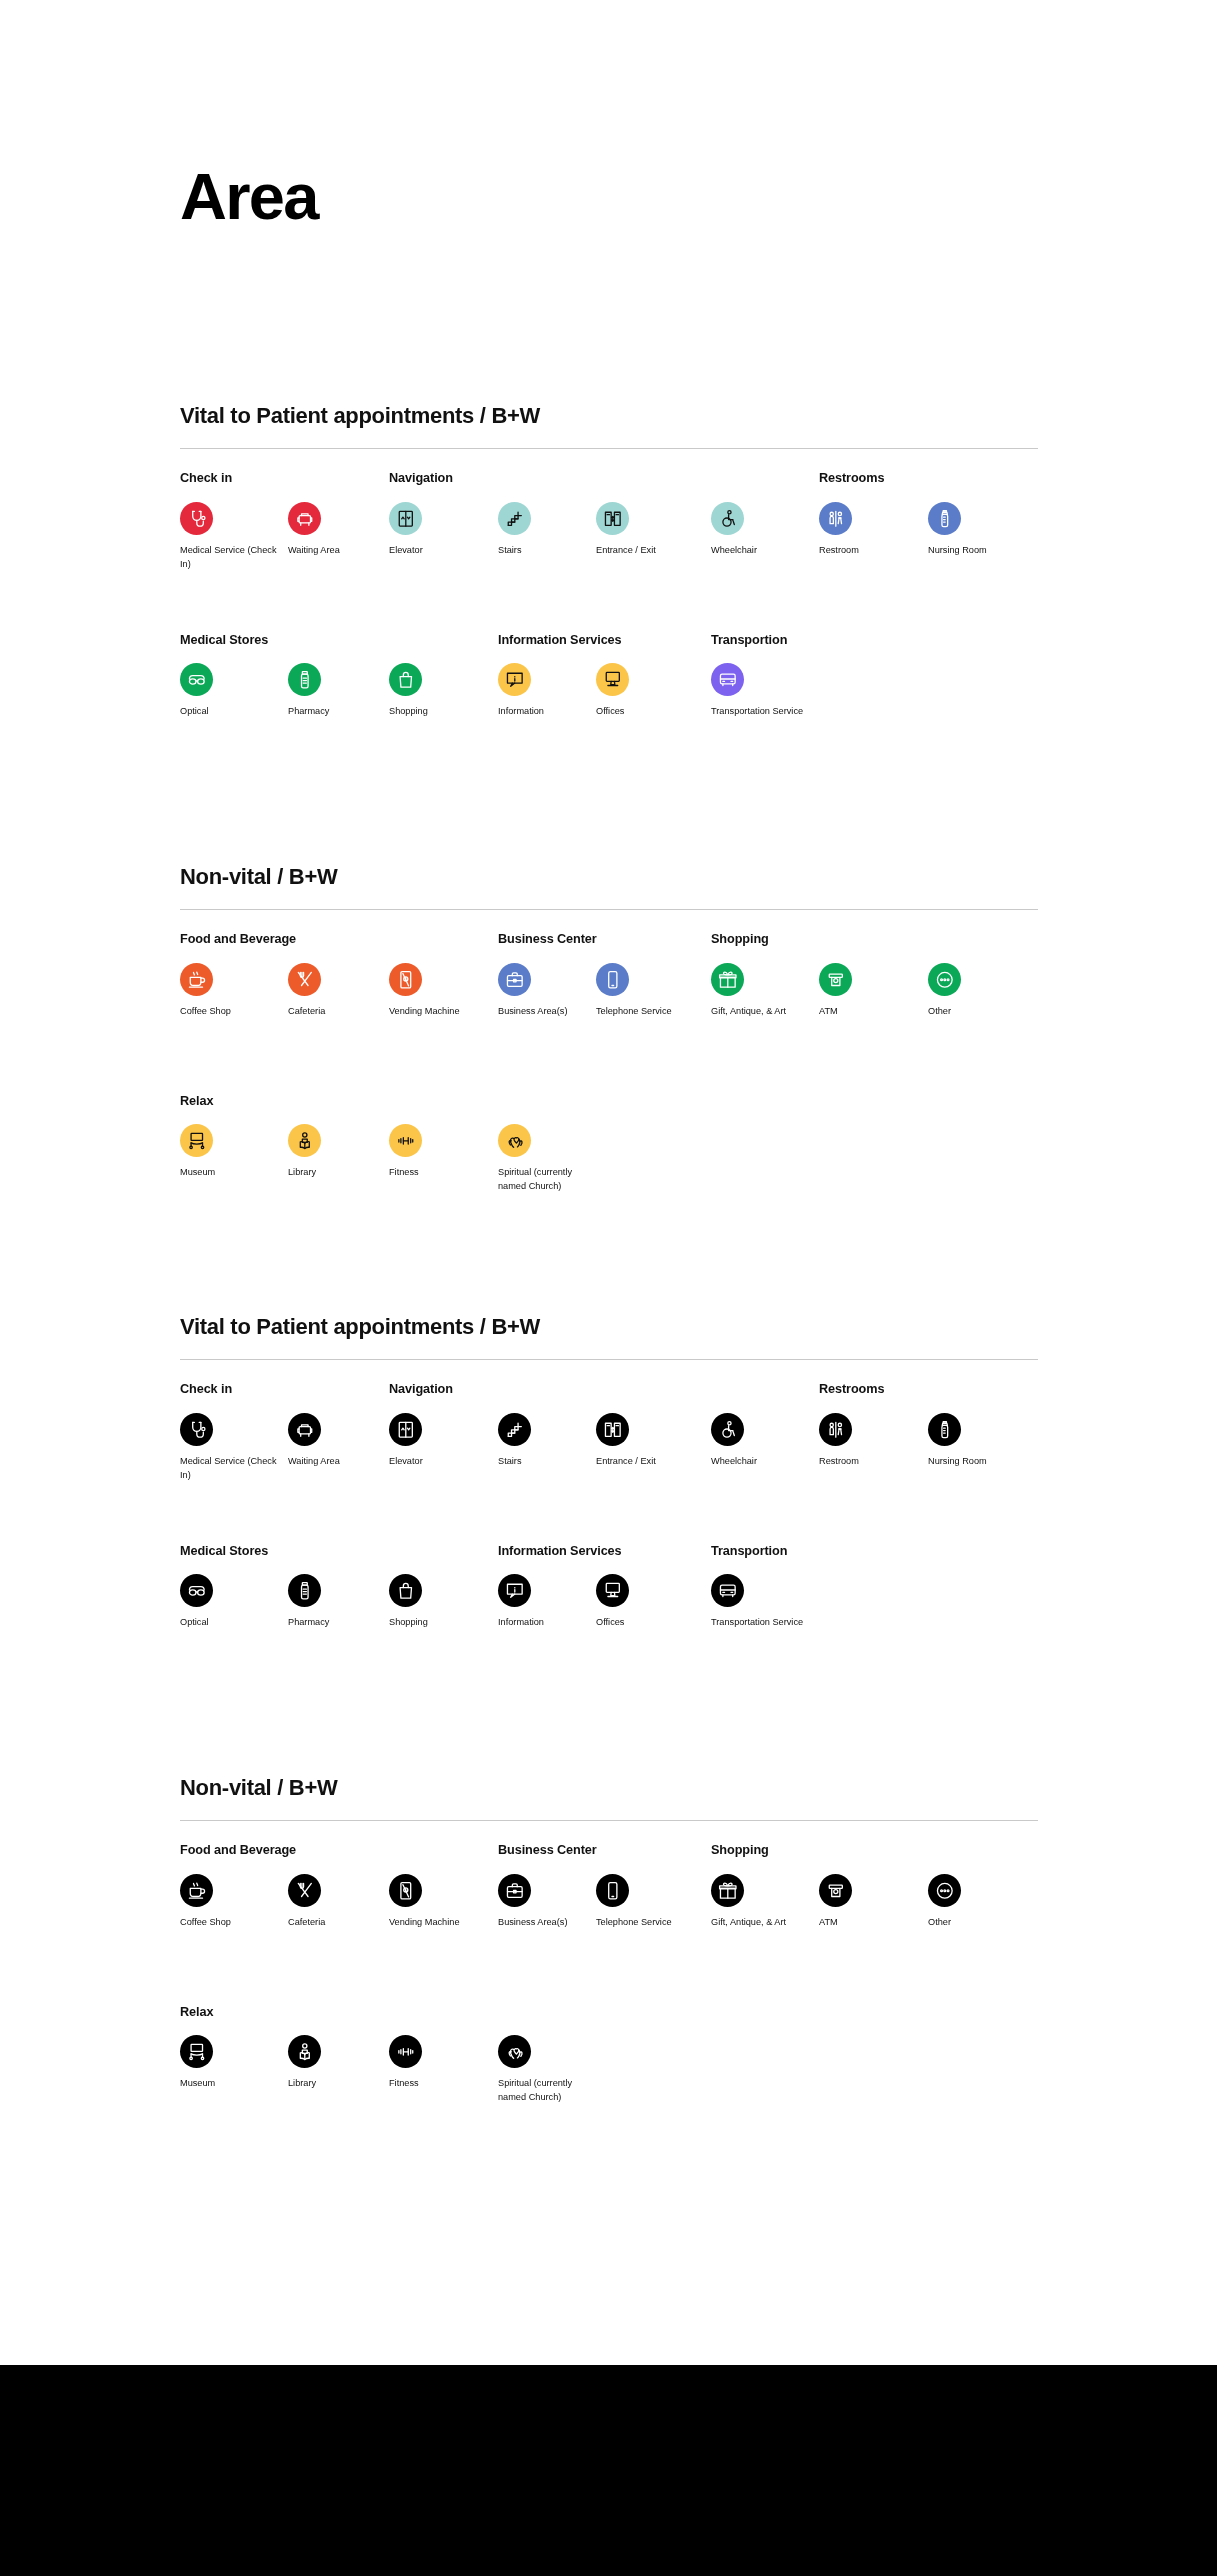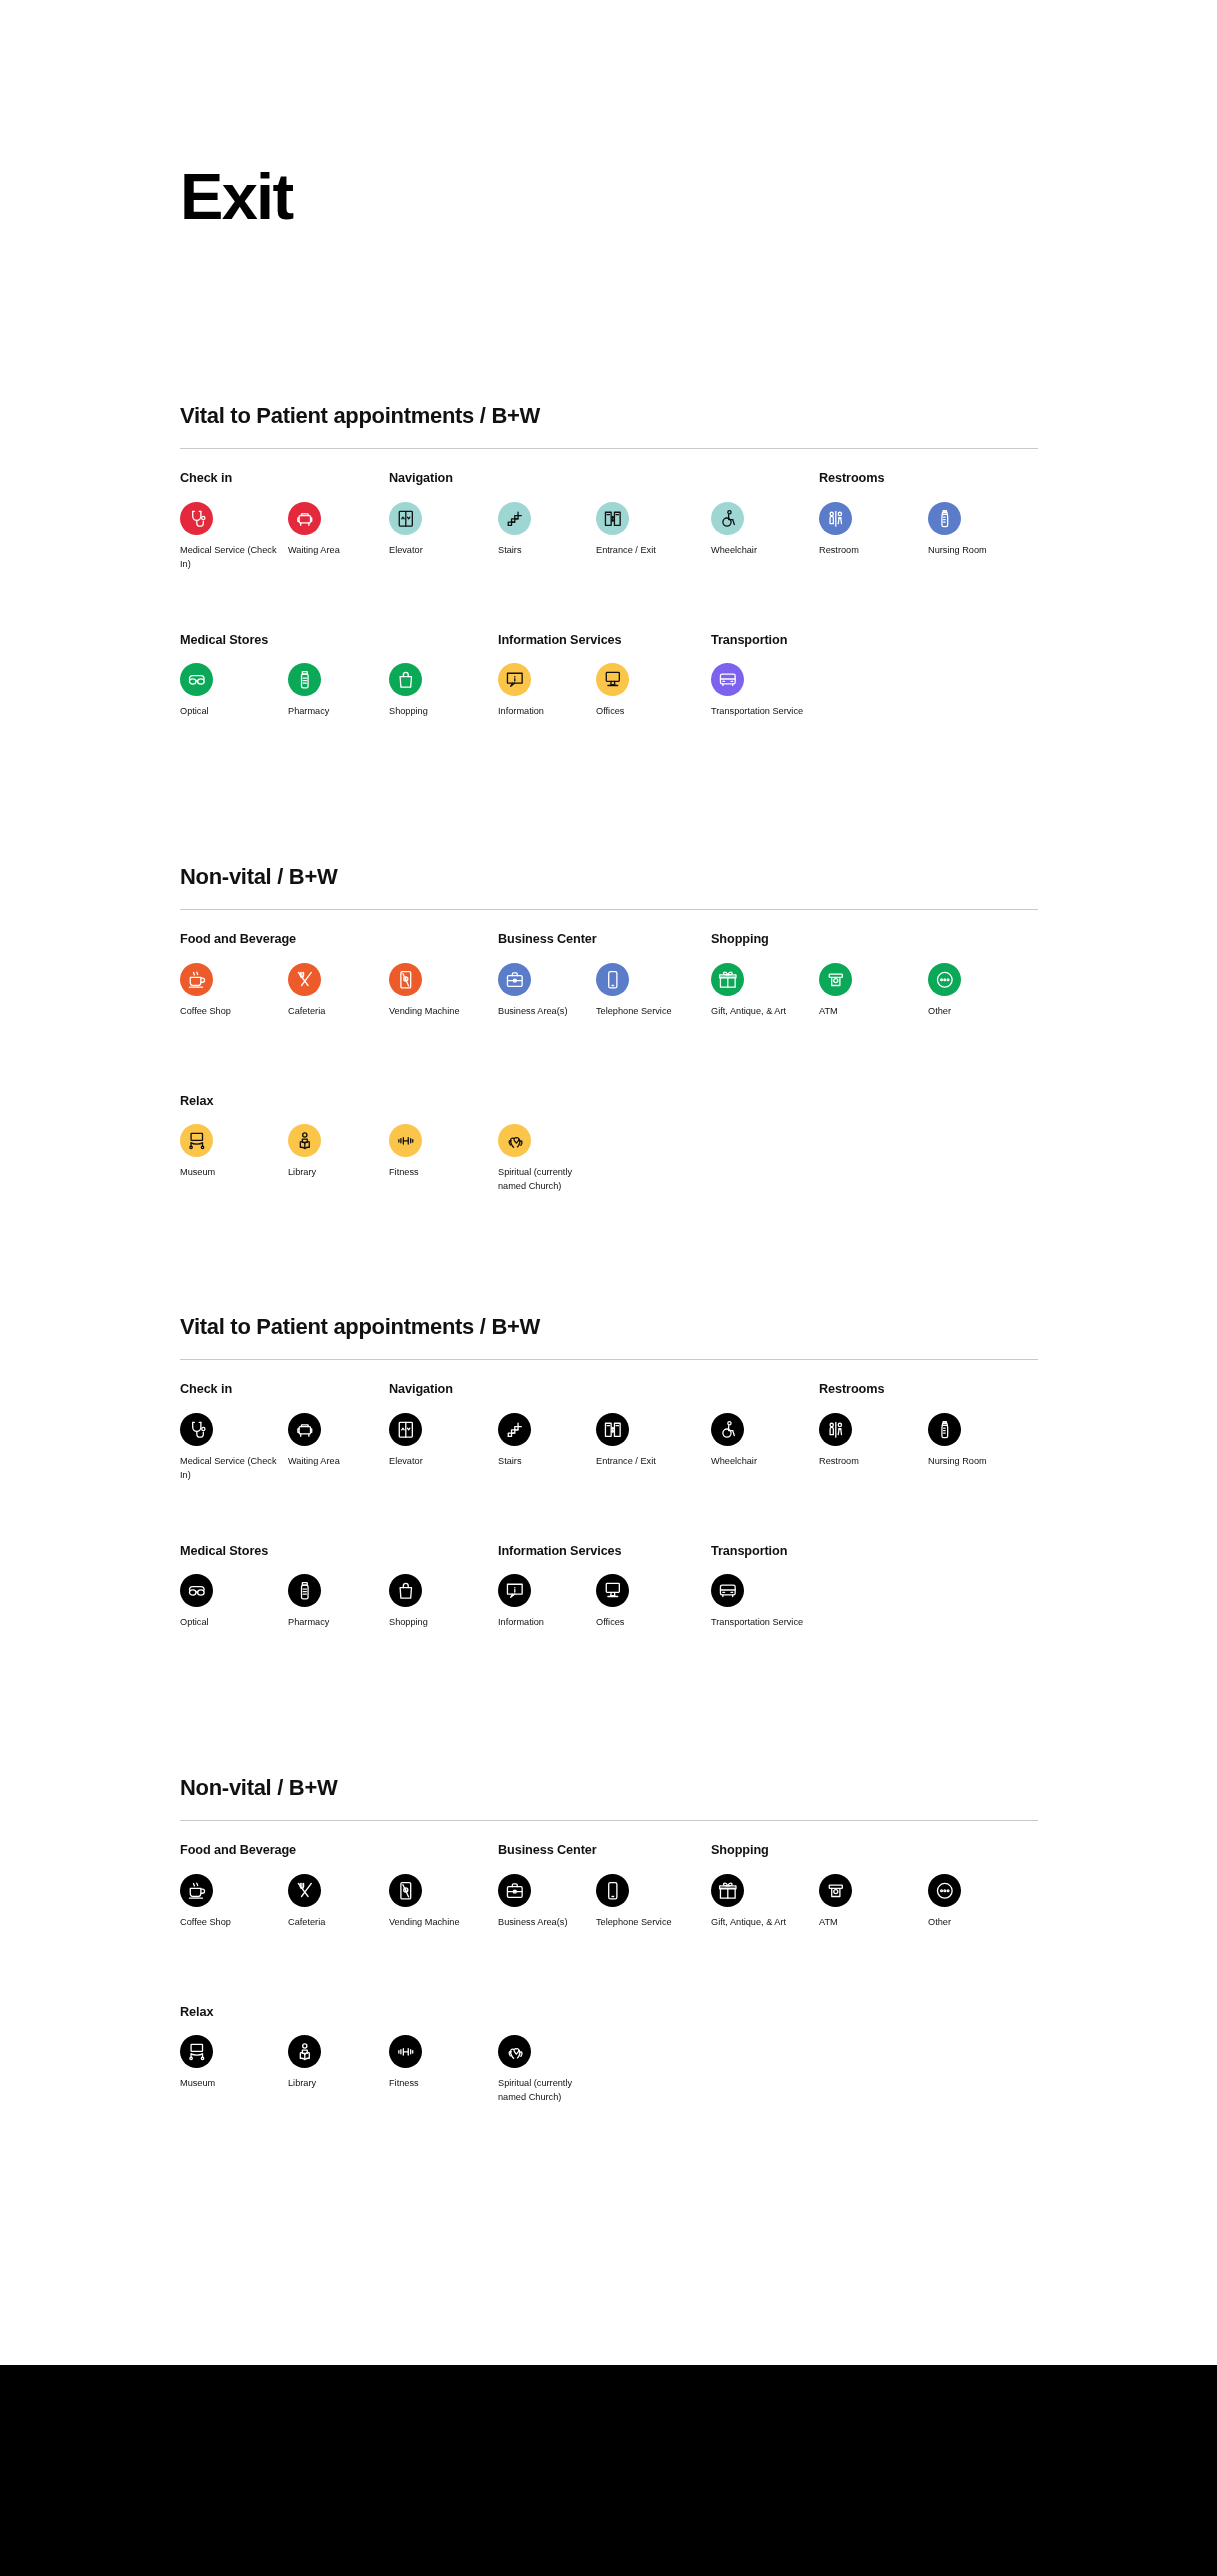--- a/index.html
+++ b/index.html
@@ -45,21 +45,21 @@
   }
 
   .bw .disc { background:#000 !important; }
   .bw .disc svg { stroke:#fff !important; }
 </style>
 </head>
 <body>
 
 <div class="page">
 
-  <div class="title">Exit</div>
+  <div class="title">Area</div>
 
   <div id="sections-root">
       <div class="section" style="top: 403px;">
         <div class="sec-title">Vital to Patient appointments / B+W</div>
         <div class="sec-rule" style="top: 45px;"></div>
         <div class="group-label" style="left: 180px; top: 68px;">Check in</div>
         <div class="icon-cell" style="left: 180px; top: 99px;">
           <div class="disc" style="background: rgb(229, 41, 60);">
             <svg viewBox="0 0 24 24" fill="none" stroke="#ffffff" stroke-width="1.6" stroke-linecap="round" stroke-linejoin="round">
               <path d="M7 3v6a5 5 0 0 0 10 0V3"></path>

